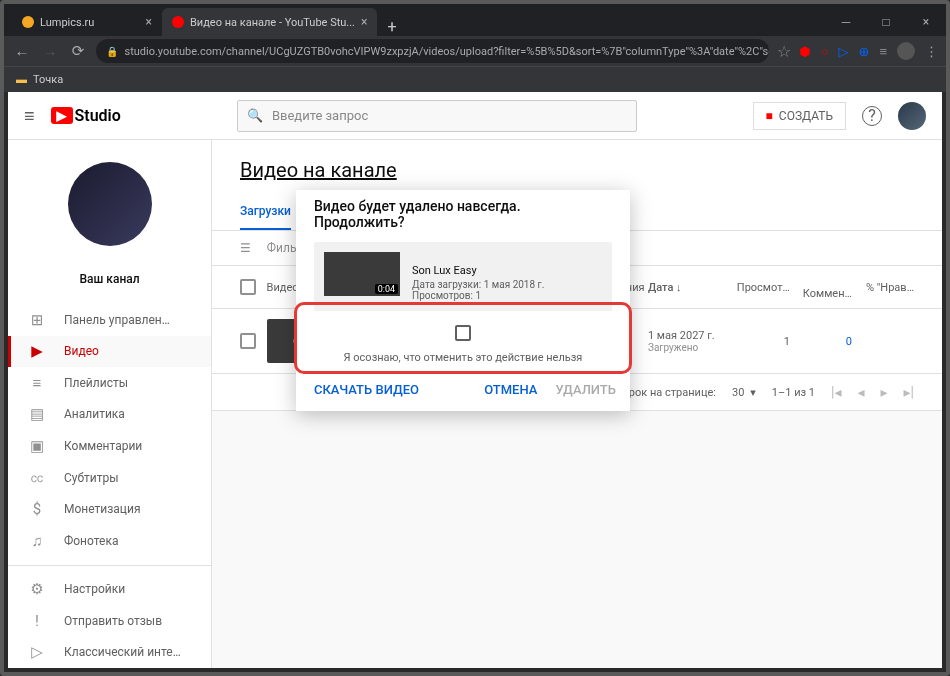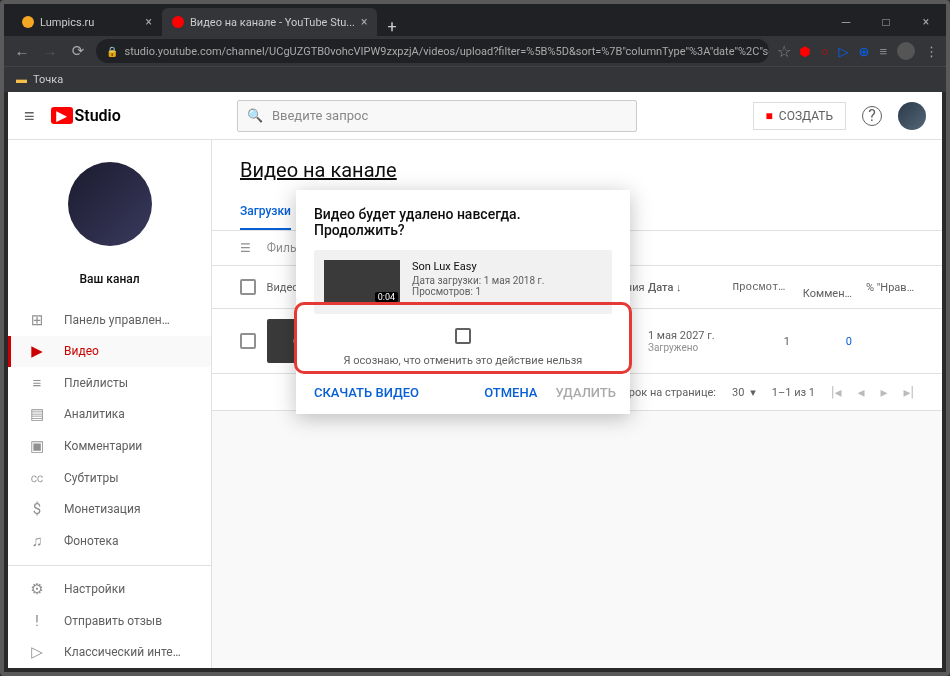--- a/index.html
+++ b/index.html
@@ -57,44 +57,44 @@
 .tabs { display: flex; padding: 0 28px; border-bottom: 1px solid #e0e0e0; background: #fff; gap: 24px; }
 .tab-item { font-size: 12px; color: #606060; padding: 10px 0; cursor: pointer; }
 .tab-item.active { color: #065fd4; border-bottom: 2px solid #065fd4; font-weight: 500; }
 .filter-row { display: flex; align-items: center; padding: 10px 28px; background: #fff; border-bottom: 1px solid #e0e0e0; color: #909090; font-size: 12px; gap: 16px; }
 .table-head { display: flex; align-items: center; padding: 8px 28px; background: #fff; border-bottom: 1px solid #e0e0e0; font-size: 11px; color: #606060; }
 .th-check { width: 30px; }
 .th-video { width: 260px; }
 .th-param { width: 90px; }
 .th-rest { width: 80px; }
 .th-date { width: 90px; font-weight: 500; }
-.th-views { width: 70px; text-align: center; font-family: Liberation Mono, monospace; }
+.th-views { width: 70px; text-align: right; }
 .th-comm { width: 70px; text-align: right; margin-top: 12px; }
 .th-like { width: 70px; text-align: right; }
 .checkbox { width: 16px; height: 16px; border: 2px solid #909090; border-radius: 2px; }
 
 .table-row { display: flex; align-items: center; padding: 10px 28px; background: #fff; border-bottom: 1px solid #e0e0e0; font-size: 11px; color: #606060; }
 .thumb-sm { width: 76px; height: 44px; background: #3a3a3a; border-radius: 2px; position: relative; }
 .thumb-sm::after { content: ''; position: absolute; inset: 0; background: radial-gradient(circle at 40% 50%, #777 8%, transparent 9%); }
 .td-date { width: 90px; font-size: 11px; }
 .td-date .sub { color: #909090; font-size: 10px; }
 .td-num { width: 70px; text-align: right; }
 .td-link { color: #065fd4; }
 
 .pager { display: flex; align-items: center; justify-content: flex-end; padding: 10px 28px; font-size: 11px; color: #606060; gap: 16px; background: #fff; border-bottom: 1px solid #e0e0e0; }
 .pag-sel { display: flex; align-items: center; gap: 6px; }
 .pag-nav { color: #bbb; font-size: 14px; }
 
 
 .dialog { position: absolute; left: 292px; top: 186px; width: 334px; background: #fff; box-shadow: 0 4px 20px rgba(0,0,0,0.25); z-index: 10; }
-.dialog-title { font-size: 14px; font-weight: 500; padding: 16px 18px 12px; color: #0d0d0d; }
+.dialog-title { font-size: 14px; font-weight: 500; padding: 8px 18px 12px; color: #0d0d0d; }
 .dialog-body { background: #f1f1f1; margin: 0 18px; padding: 10px; display: flex; gap: 12px; border-radius: 2px; }
 .dlg-thumb { width: 76px; height: 44px; background: #3a3a3a; position: relative; }
 .dlg-thumb .dur { position: absolute; bottom: 2px; right: 2px; background: #000; color: #fff; font-size: 9px; padding: 0 3px; border-radius: 2px; }
-.dlg-info { font-size: 10px; color: #606060; }
+.dlg-info { font-size: 10px; color: #606060; margin-top: 12px; }
 .dlg-info .vtitle { font-size: 11px; color: #0d0d0d; margin-bottom: 2px; }
 .dlg-confirm { padding: 14px 18px 4px; display: flex; align-items: center; gap: 10px; font-size: 11px; color: #606060; flex-direction: column; }
 .dlg-confirm .checkbox { width: 16px; height: 16px; border: 2px solid #606060; }
 .dlg-actions { display: flex; padding: 14px 14px 14px 18px; font-size: 13px; font-weight: 500; }
 .dlg-download { color: #065fd4; }
 .dlg-spacer { flex: 1; }
 .dlg-cancel { color: #065fd4; margin-right: 18px; }
 .dlg-delete { color: #aaa; }
 .redbox { position: absolute; border: 3px solid #e53935; border-radius: 10px; left: 290px; top: 298px; width: 338px; height: 72px; z-index: 11; pointer-events: none; }
 </style>

